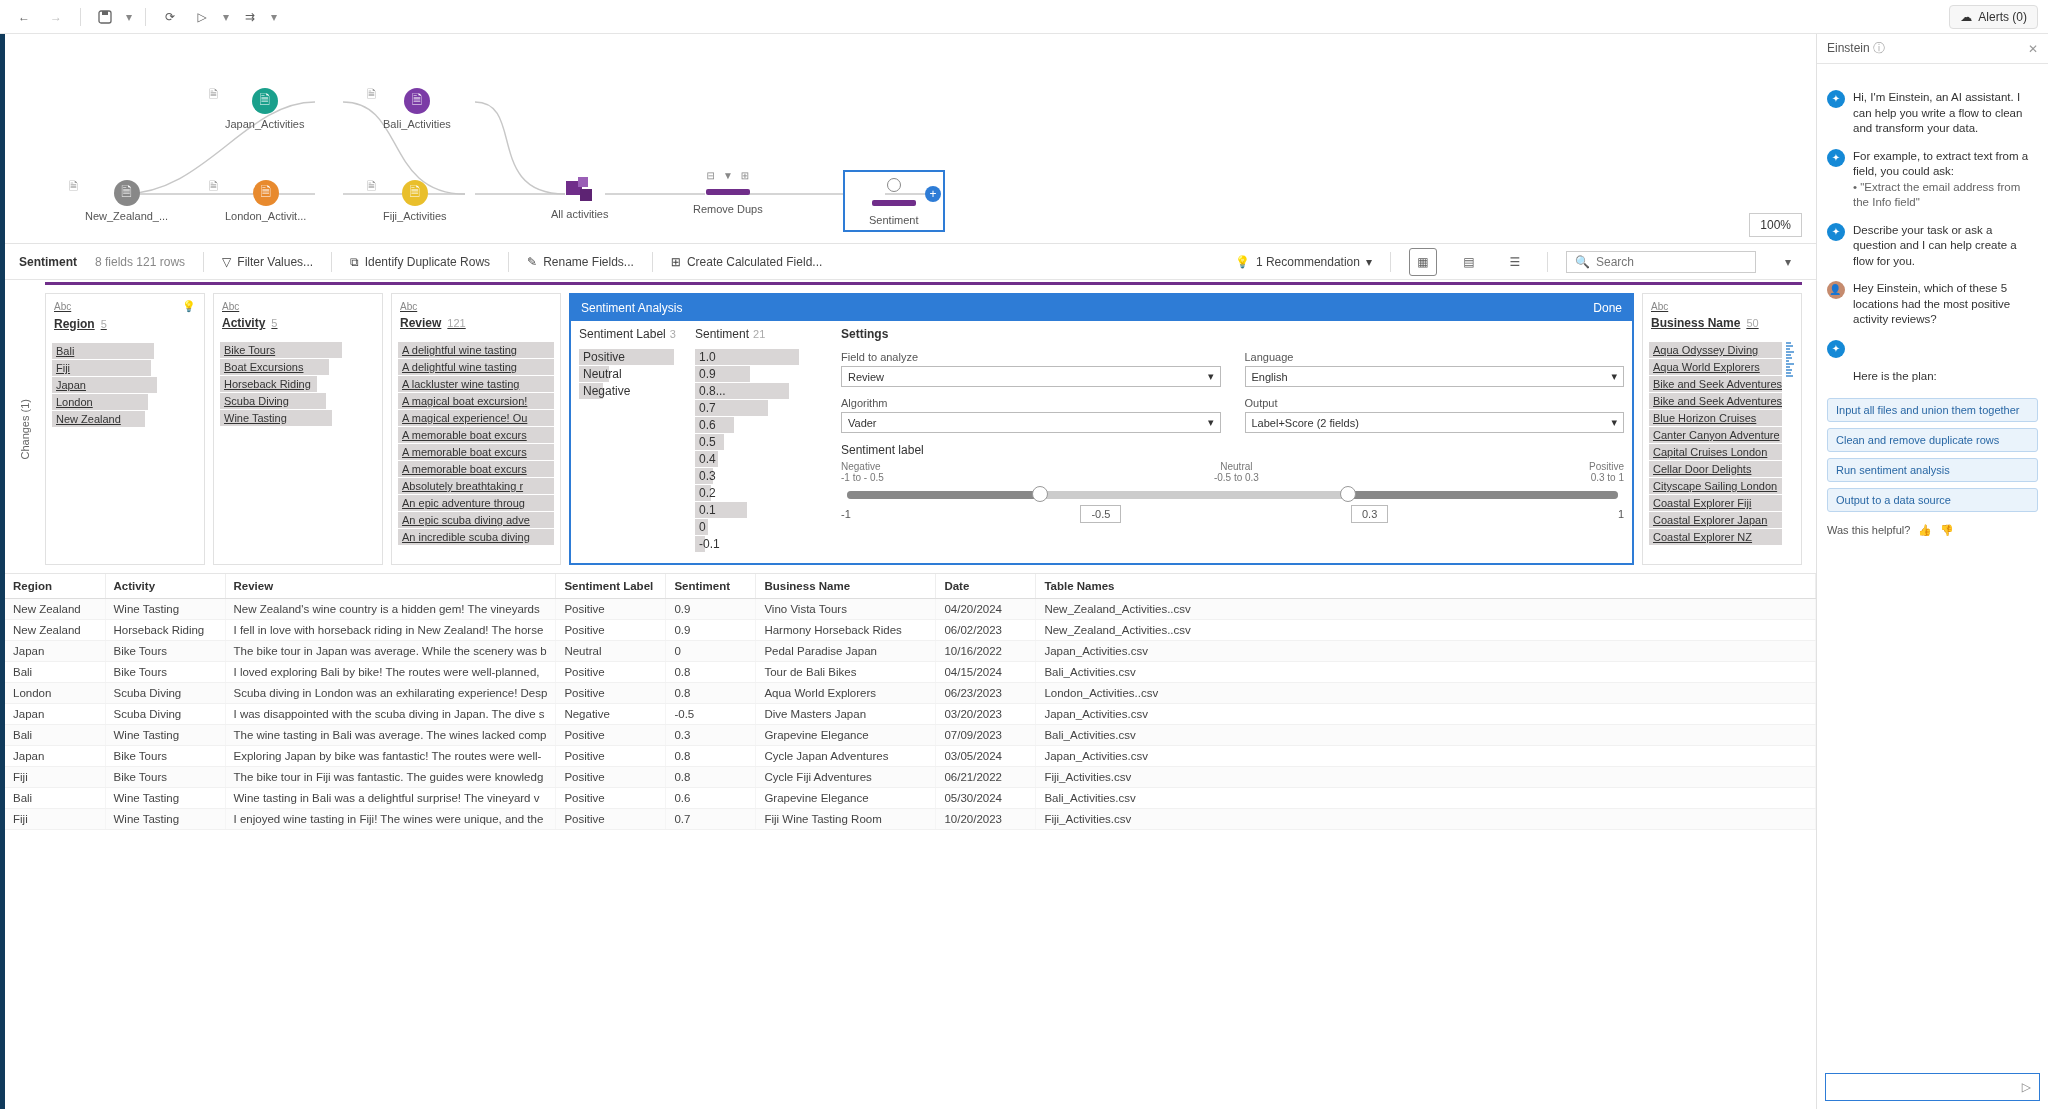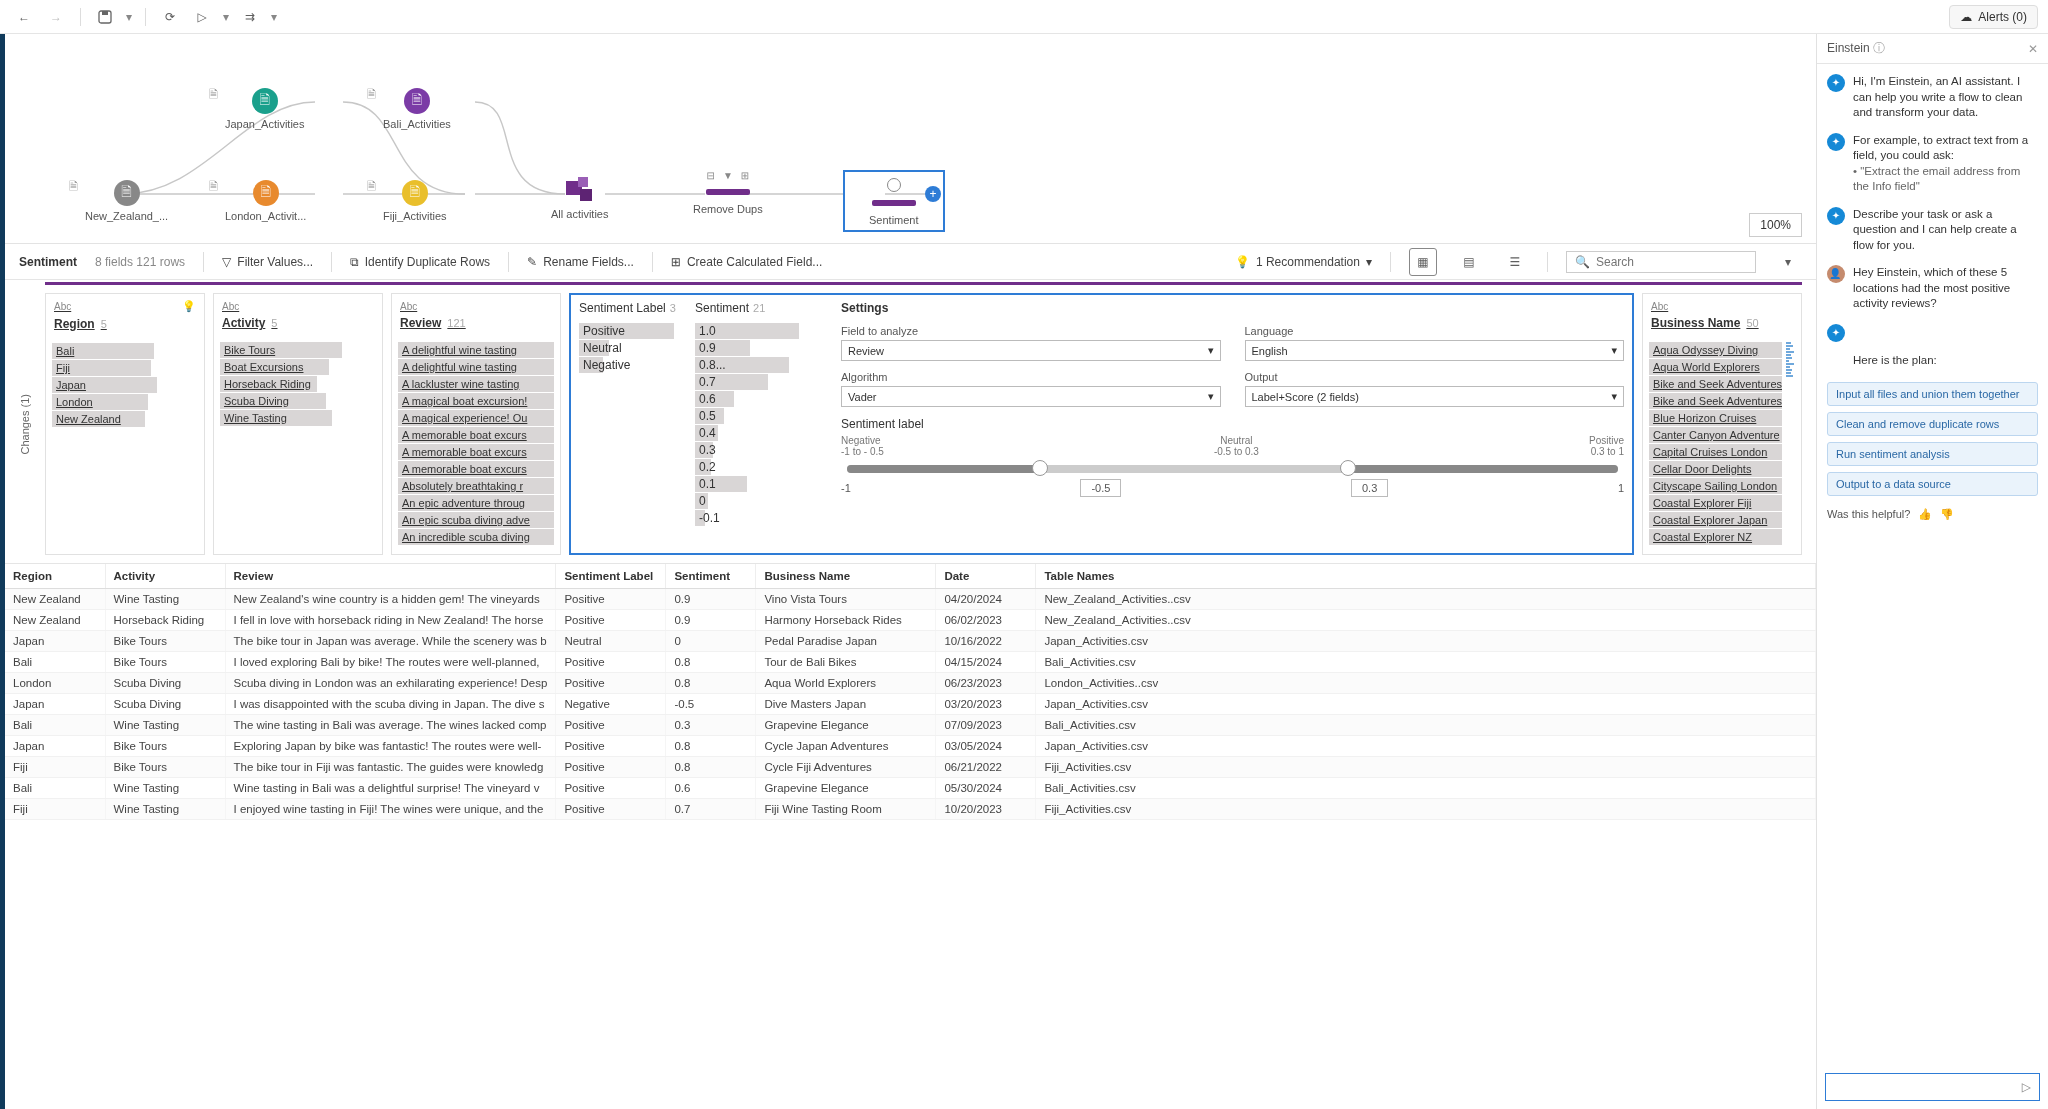--- a/index.html
+++ b/index.html
@@ -71,21 +71,21 @@
 .scale-row { display:flex; justify-content:space-between; align-items:center; font-size:11px; color:#555; margin-top:6px; }
 .scale-row .box { border:1px solid #bbb; padding:2px 10px; }
 .sent-label-row { display:flex; justify-content:space-between; font-size:10px; color:#777; margin-top:4px; }
 
 .table-wrap { flex:1; overflow:auto; border-top:1px solid #e5e5e5; }
 table { width:100%; border-collapse:collapse; font-size:11.5px; }
 th { text-align:left; font-weight:600; padding:6px 8px; border-bottom:1px solid #ddd; border-right:1px solid #eee; background:#fff; color:#333; }
 td { padding:4px 8px; border-bottom:1px solid #f1f1f1; border-right:1px solid #f5f5f5; color:#444; white-space:nowrap; overflow:hidden; text-overflow:ellipsis; }
 tbody tr:nth-child(odd) td { background:#fbfbfb; }
 
-.einstein { width:232px; border-left:1px solid #e1e1e1; display:flex; flex-direction:column; }
+.einstein { width:232px; border-left:1px solid #e1e1e1; display:flex; flex-direction:column;gap:16px; }
 .einstein-hdr { padding:6px 10px; border-bottom:1px solid #e5e5e5; display:flex; justify-content:space-between; align-items:center; font-size:12px; color:#555; }
 .einstein-body { flex:1; overflow:auto; padding:10px; display:flex; flex-direction:column; gap:12px; }
 .msg { display:flex; gap:8px; font-size:11.5px; color:#333; line-height:1.35; }
 .msg .av { width:18px; height:18px; border-radius:50%; background:#1589d6; color:#fff; flex:0 0 18px; display:flex; align-items:center; justify-content:center; font-size:10px; }
 .msg .av.user { background:#c58b6e; }
 .plan-btns { display:flex; flex-direction:column; gap:6px; margin:4px 0 0 0;justify-content:center; }
 .plan-btn { border:1px solid #bcd6ef; background:#eaf3fb; color:#2a68a5; padding:5px 8px; font-size:11px; text-align:left; border-radius:3px; }
 .helpful { font-size:11px; color:#555; display:flex; align-items:center; gap:8px; }
 .ein-input { border:1.5px solid #2e7cd6; margin:8px; height:28px; display:flex; align-items:center; justify-content:flex-end; padding:0 8px; color:#888; }
 svg { overflow:visible; }
@@ -351,20 +351,24 @@
                 <div class="lbl">An epic scuba diving adve</div>
               </div>
               <div class="bar-row">
                 <div class="fill" style="width: 100%;"></div>
                 <div class="lbl">An incredible scuba diving</div>
               </div>
             </div>
         </div>
 
         <div class="sent-panel">
+          <div class="sent-hdr">
+            <span>Sentiment Analysis</span>
+            <span style="cursor:pointer">Done</span>
+          </div>
           <div class="sent-body">
             <div class="sent-col" style="width:100px">
               <div class="lbl"><span>Sentiment Label</span><span class="cnt">3</span></div>
               <div>
                   <div class="bar-row">
                     <div class="fill" style="width: 95%;"></div>
                     <div class="lbl">Positive</div>
                   </div>
                   <div class="bar-row">
                     <div class="fill" style="width: 30%;"></div>

